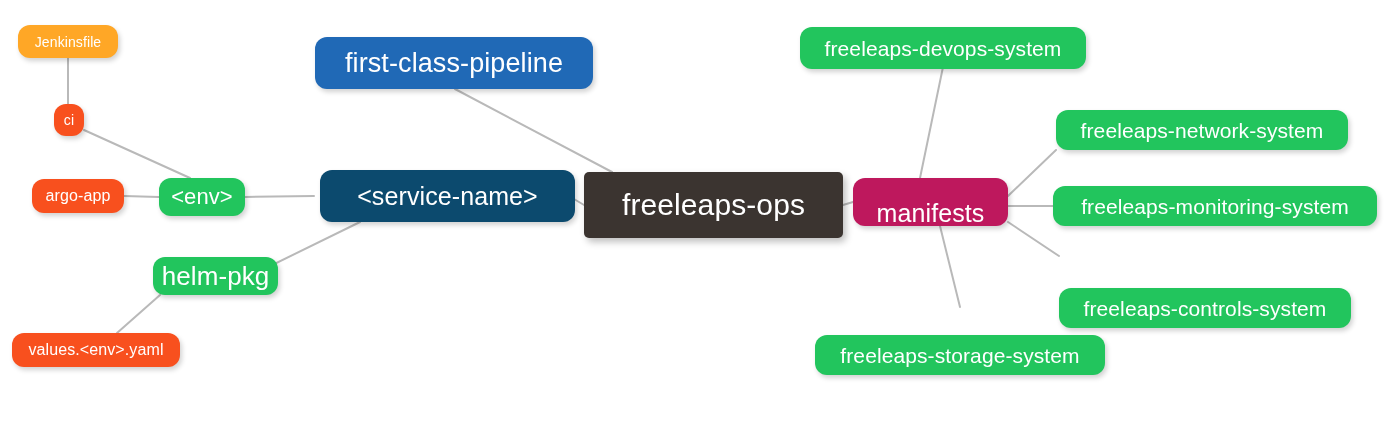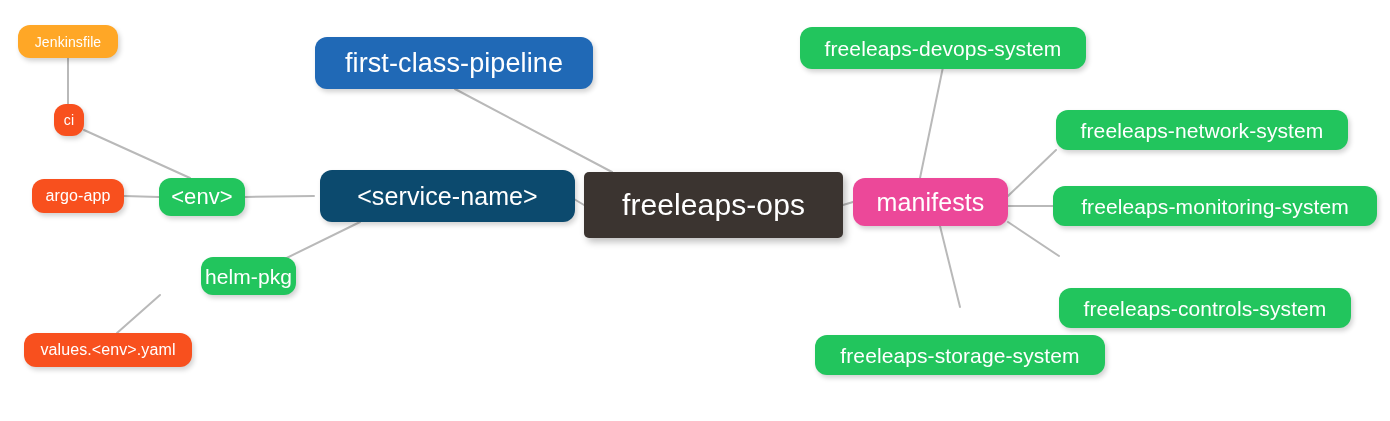--- a/index.html
+++ b/index.html
@@ -68,42 +68,42 @@
       <line x1="1008" y1="222" x2="1059" y2="256" stroke="#b9b9b9" stroke-width="2" stroke-linecap="round"></line>
       <line x1="940" y1="226" x2="960" y2="307" stroke="#b9b9b9" stroke-width="2" stroke-linecap="round"></line>
     </svg>
   <div id="node-layer">
       <div class="node center" style="left: 584px; top: 172px; width: 259px; height: 66px; background: rgb(59, 52, 48); font-size: 30px;">
         <span>freeleaps-ops</span>
       </div>
       <div class="node" style="left: 314px; top: 170px; width: 255px; height: 52px; background: #0c4a6e; font-size: 25px; margin-left: 6px;">
         <span>&lt;service-name&gt;</span>
       </div>
-      <div class="node" style="left: 853px; top: 178px; width: 155px; height: 48px; background: #ec4899; font-size: 25px;">
+      <div class="node" style="left: 853px; top: 178px; width: 155px; height: 48px; background: #be185d; font-size: 25px; align-items: flex-end;">
         <span>manifests</span>
       </div>
       <div class="node" style="left: 315px; top: 37px; width: 278px; height: 52px; background: rgb(32, 105, 182); font-size: 27px;">
         <span>first-class-pipeline</span>
       </div>
       <div class="node" style="left: 159px; top: 178px; width: 86px; height: 38px; background: rgb(34, 197, 93); font-size: 22px;">
         <span>&lt;env&gt;</span>
       </div>
-      <div class="node" style="left: 153px; top: 257px; width: 95px; height: 38px; background: rgb(34, 197, 93); font-size: 21px; margin-left: 48px;">
+      <div class="node" style="left: 153px; top: 257px; width: 125px; height: 38px; background: rgb(34, 197, 93); font-size: 26px;">
         <span>helm-pkg</span>
       </div>
       <div class="node" style="left: 18px; top: 25px; width: 100px; height: 33px; background: rgb(255, 167, 38); font-size: 14px;">
         <span>Jenkinsfile</span>
       </div>
       <div class="node" style="left: 54px; top: 104px; width: 30px; height: 32px; background: rgb(248, 80, 30); font-size: 14px;">
         <span>ci</span>
       </div>
       <div class="node" style="left: 32px; top: 179px; width: 92px; height: 34px; background: rgb(248, 80, 30); font-size: 16px;">
         <span>argo-app</span>
       </div>
-      <div class="node" style="left: 24px; top: 333px; width: 168px; height: 34px; background: rgb(248, 80, 30); font-size: 16px;">
+      <div class="node" style="left: 12px; top: 333px; width: 168px; height: 34px; background: rgb(248, 80, 30); font-size: 16px;">
         <span>values.&lt;env&gt;.yaml</span>
       </div>
       <div class="node" style="left: 800px; top: 27px; width: 286px; height: 42px; background: rgb(34, 197, 93); font-size: 21px;">
         <span>freeleaps-devops-system</span>
       </div>
       <div class="node" style="left: 1056px; top: 110px; width: 292px; height: 40px; background: rgb(34, 197, 93); font-size: 21px;">
         <span>freeleaps-network-system</span>
       </div>
       <div class="node" style="left: 1053px; top: 186px; width: 324px; height: 40px; background: rgb(34, 197, 93); font-size: 21px;">
         <span>freeleaps-monitoring-system</span>

